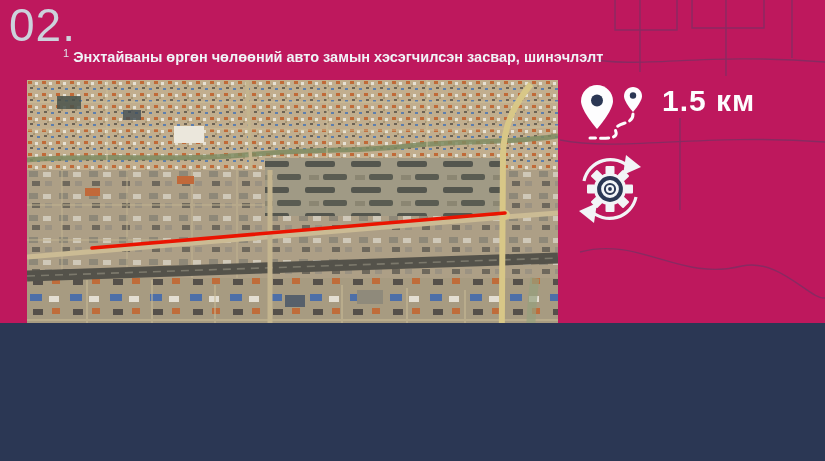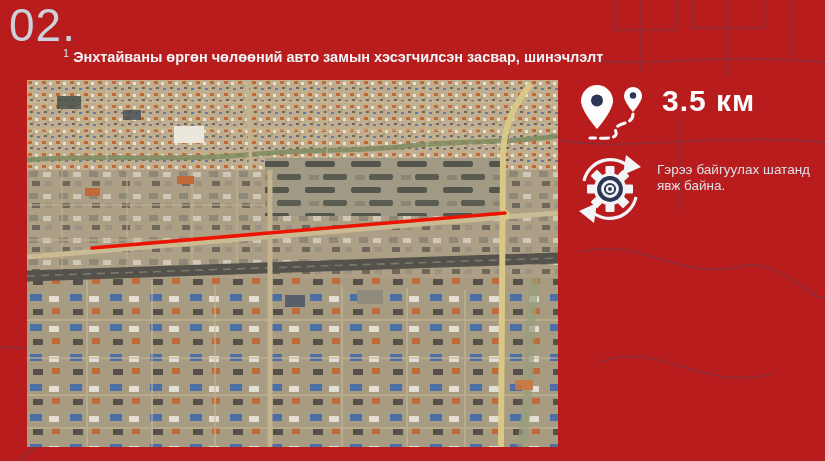--- a/index.html
+++ b/index.html
@@ -1,18 +1,18 @@
 <!DOCTYPE html>
 <html><head>
 <meta charset="utf-8">
 <style>
   html,body{margin:0;padding:0;}
   body{width:825px;height:461px;overflow:hidden;background:#2b3754;
        font-family:"Liberation Sans",sans-serif;}
-  .slide{position:relative;width:825px;height:461px;background:#b91c1c;overflow:hidden;}
+  .slide{position:relative;width:825px;height:323px;background:#be185d;overflow:hidden;}
   .bg-texture{position:absolute;left:0;top:0;width:825px;height:461px;pointer-events:none;}
 
   
   .slide-number{position:absolute;left:9px;top:2px;font-size:46px;font-weight:400;
     color:#ccd2dc;letter-spacing:1px;line-height:1;}
   .titles{position:absolute;left:63px;top:9px;width:560px;}
   .title-line{font-size:14.5px;font-weight:bold;color:#f0f3f7;line-height:1.22;white-space:nowrap;margin-top:40px;}
   .footnote{font-size:11px;font-weight:400;color:#dfe3ea;vertical-align:top;
     position:relative;top:-2px;margin-right:4px;}
 
@@ -153,21 +153,21 @@
 
   <svg class="route-icon" width="70" height="62" viewBox="0 0 70 62">
     <g fill="#fdfdfe">
       <path d="M20,2 C28.8,2 36,9.2 36,18 C36,28 20,46 20,46 C20,46 4,28 4,18 C4,9.2 11.2,2 20,2 Z"></path>
       <path d="M56,4 C61,4 65,8 65,13 C65,19 56,29 56,29 C56,29 47,19 47,13 C47,8 51,4 56,4 Z"></path>
     </g>
     <circle cx="20" cy="17.5" r="6" fill="#2b3754"></circle>
     <circle cx="56" cy="12.5" r="3.2" fill="#2b3754"></circle>
     <path d="M56,31 C56,40 47,39 41,43 C35,47 42,50 38,53 C34,56 24,55 13,55" stroke="#fdfdfe" stroke-width="3" fill="none" stroke-dasharray="8 5" stroke-linecap="round"></path>
   </svg>
-  <div class="distance-value">3.5 км</div>
+  <div class="distance-value">1.5 км</div>
 
   <svg class="gear-icon" width="74" height="74" viewBox="0 0 74 74">
     <g id="arcArrow">
       <path d="M11,30 A27,27 0 0 1 57,17" stroke="#f2f4f7" stroke-width="3.2" fill="none"></path>
       <polygon points="53,4 68,16 50,24" fill="#f2f4f7"></polygon>
     </g>
     <use href="#arcArrow" transform="rotate(180,37,38)"></use>
     <g fill="#f2f4f7">
       <rect x="32.5" y="15" width="9" height="8" rx="1"></rect>
       <rect x="32.5" y="15" width="9" height="8" rx="1" transform="rotate(45,37,38)"></rect>
@@ -175,15 +175,14 @@
       <rect x="32.5" y="15" width="9" height="8" rx="1" transform="rotate(135,37,38)"></rect>
       <rect x="32.5" y="15" width="9" height="8" rx="1" transform="rotate(180,37,38)"></rect>
       <rect x="32.5" y="15" width="9" height="8" rx="1" transform="rotate(225,37,38)"></rect>
       <rect x="32.5" y="15" width="9" height="8" rx="1" transform="rotate(270,37,38)"></rect>
       <rect x="32.5" y="15" width="9" height="8" rx="1" transform="rotate(315,37,38)"></rect>
     </g>
     <circle cx="37" cy="38" r="14.5" fill="#2b3754" stroke="#f2f4f7" stroke-width="3.2"></circle>
     <circle cx="37" cy="38" r="7.5" fill="none" stroke="#f2f4f7" stroke-width="2.8"></circle>
     <circle cx="37" cy="38" r="3" fill="none" stroke="#f2f4f7" stroke-width="2.2"></circle>
   </svg>
-  <div class="status-text">Гэрээ байгуулах шатанд явж байна.</div>
 
 </div>
 
 </body></html>

